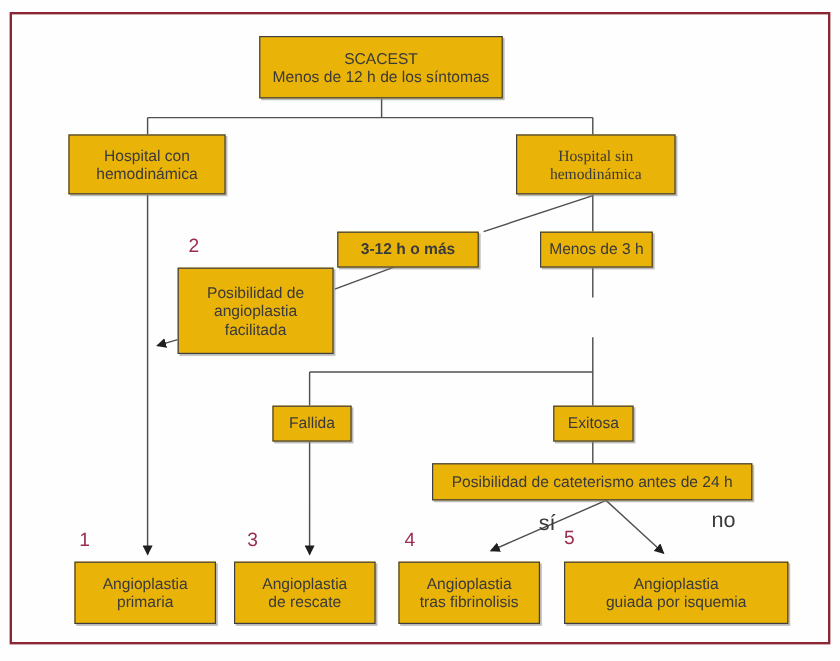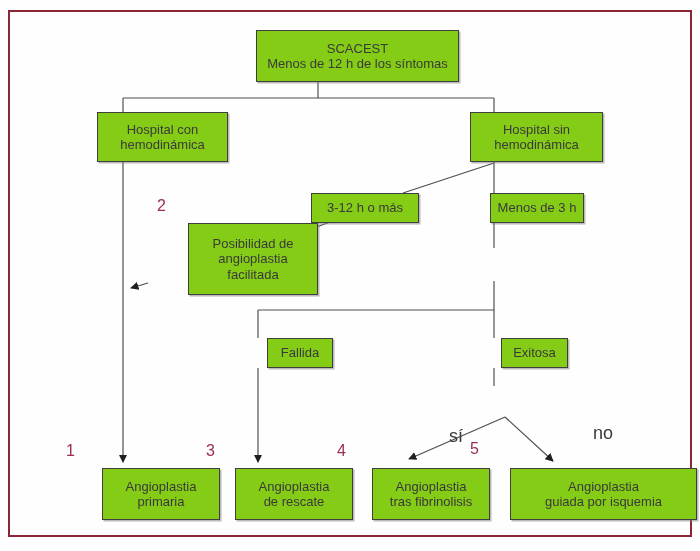--- a/index.html
+++ b/index.html
@@ -26,52 +26,51 @@
   }
   .connectors {
     position: absolute;
     left: 0;
     top: 0;
     width: 700px;
     height: 551px;
   }
   .node {
     position: absolute;
-    background: #84cc16;
+    background: #eab308;
     border: 1px solid #3f3f3f;
     box-shadow: 1.5px 1.5px 0 rgba(130,130,130,0.55);
     color: #3a3a3a;
     font-size: 13px;
     line-height: 1.18;
     display: flex;
     align-items: center;
     justify-content: center;
     text-align: center;
     white-space: pre-line;
     box-sizing: border-box;
-    margin-left: 40px;
   }
   .fig-num {
     position: absolute;
     color: #9b2d4e;
     font-size: 16px;
     line-height: 1;
   }
   .branch-label {
     position: absolute;
     color: #3a3a3a;
     font-size: 18px;
     line-height: 1;
     margin-left: 30px;
   }
   
   .n-scacest        { left:216px; top:30px;  width:203px; height:52px; }
   .n-hospital-con   { left:57px;  top:112px; width:131px; height:50px; }
-  .n-hospital-sin   { left:430px; top:112px; width:133px; height:50px; }
-  .n-h-3-12         { left:271px; top:193px; width:108px; height:30px; }
+  .n-hospital-sin   { left:430px; top:112px; width:133px; height:50px;font-family:Liberation Serif, serif; }
+  .n-h-3-12         { left:281px; top:193px; width:118px; height:30px;font-weight:bold; }
   .n-menos-3h       { left:450px; top:193px; width:94px;  height:30px;text-align:right; }
   .n-facilitada     { left:148px; top:223px; width:130px; height:72px; }
   .n-fibrinolisis   { left:450px; top:248px; width:95px;  height:33px; }
   .n-fallida        { left:227px; top:338px; width:66px;  height:30px; }
   .n-exitosa        { left:461px; top:338px; width:67px;  height:30px; }
   .n-cateterismo    { left:360px; top:386px; width:267px; height:31px; }
   .n-primaria       { left:62px;  top:468px; width:118px; height:52px; }
   .n-rescate        { left:195px; top:468px; width:118px; height:52px; }
   .n-tras-fibrin    { left:332px; top:468px; width:118px; height:52px; }
   .n-guiada         { left:470px; top:468px; width:187px; height:52px; }
@@ -137,20 +136,21 @@
 hemodinámica</div>
   <div class="node n-hospital-sin">Hospital sin
 hemodinámica</div>
   <div class="node n-h-3-12">3-12 h o más</div>
   <div class="node n-menos-3h">Menos de 3 h</div>
   <div class="node n-facilitada">Posibilidad de
 angioplastia
 facilitada</div>
   <div class="node n-exitosa">Exitosa</div>
   <div class="node n-fallida">Fallida</div>
+  <div class="node n-cateterismo">Posibilidad de cateterismo antes de 24 h</div>
   <div class="node n-primaria">Angioplastia
 primaria</div>
   <div class="node n-rescate">Angioplastia
 de rescate</div>
   <div class="node n-tras-fibrin">Angioplastia
 tras fibrinolisis</div>
   <div class="node n-guiada">Angioplastia
 guiada por isquemia</div>
 
   <span class="fig-num num-1">1</span>

